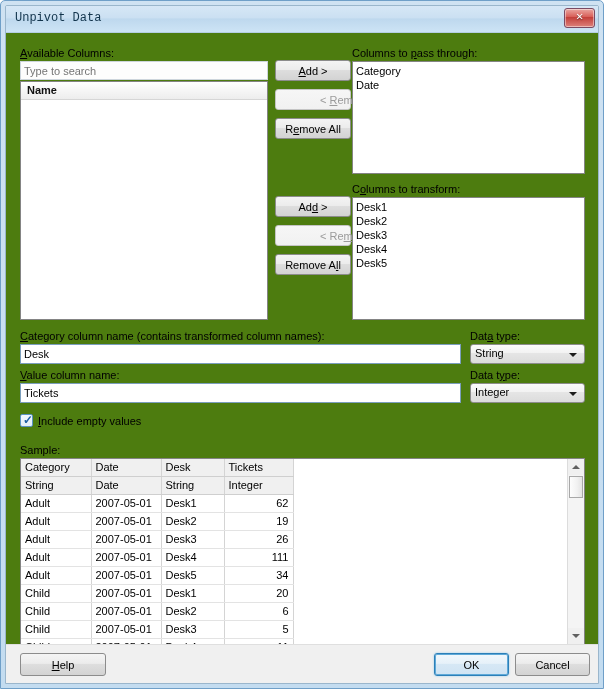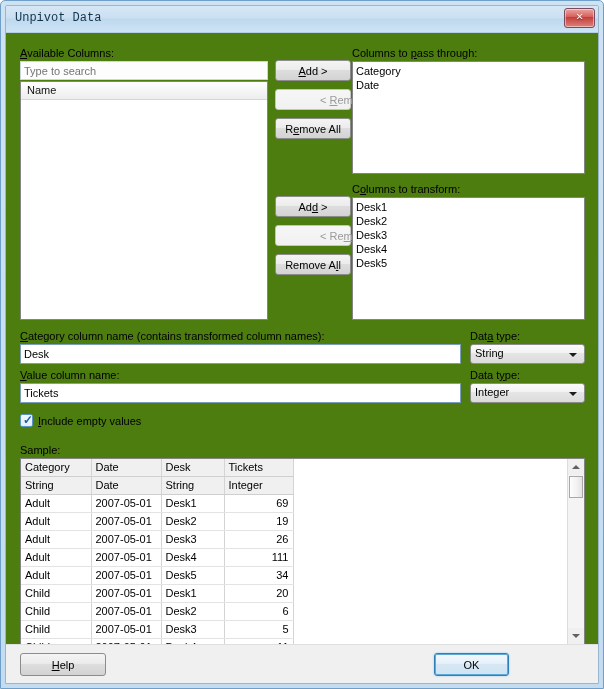--- a/index.html
+++ b/index.html
@@ -131,20 +131,21 @@
 
   .gridheader {
     height: 18px;
     box-sizing: border-box;
     background: linear-gradient(to bottom, #ffffff 0%, #f6f6f6 50%, #ededed 100%);
     border-bottom: 1px solid #d6d6d6;
     font-size: 11px;
     line-height: 17px;
     padding-left: 6px;
     color: #111;
+    font-weight: bold;
   }
 
   .btn {
     position: absolute;
     box-sizing: border-box;
     background: linear-gradient(to bottom, #f4f4f4 0%, #ececec 45%, #dedede 47%, #d3d3d3 100%);
     border: 1px solid #8c8c8c;
     border-radius: 3px;
     font-family: "Liberation Sans", sans-serif;
     font-size: 11px;
@@ -398,21 +399,21 @@
               <tr class="types">
                 <td>String</td>
                 <td>Date</td>
                 <td>String</td>
                 <td>Integer</td>
               </tr>
               <tr>
                 <td>Adult</td>
                 <td>2007-05-01</td>
                 <td>Desk1</td>
-                <td class="num">69</td>
+                <td class="num">62</td>
               </tr>
               <tr>
                 <td>Adult</td>
                 <td>2007-05-01</td>
                 <td>Desk2</td>
                 <td class="num">19</td>
               </tr>
               <tr>
                 <td>Adult</td>
                 <td>2007-05-01</td>
@@ -468,17 +469,20 @@
         </div>
       </div>
 
       <div class="bottombar">
         <button class="btn default" style="left:428px; top:8px; width:75px; height:23px;">
           <span>OK</span>
         </button>
         <button class="btn" style="left:14px; top:8px; width:86px; height:23px;">
           <span><span class="u">H</span>elp</span>
         </button>
+        <button class="btn" style="left:509px; top:8px; width:75px; height:23px;">
+          <span>Cancel</span>
+        </button>
       </div>
 
     </div>
   </div>
 </div>
 
 </body></html>

